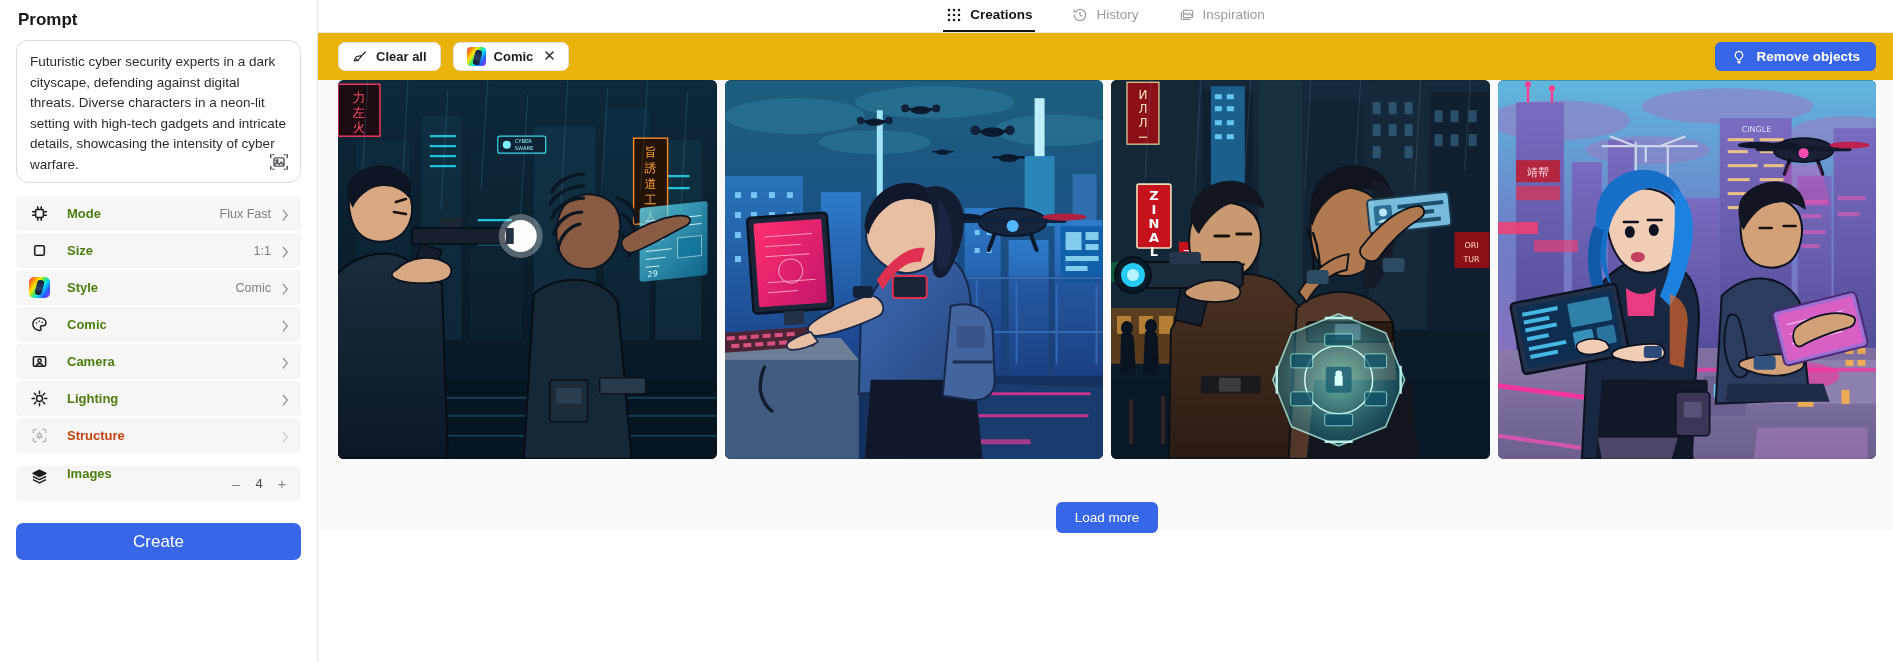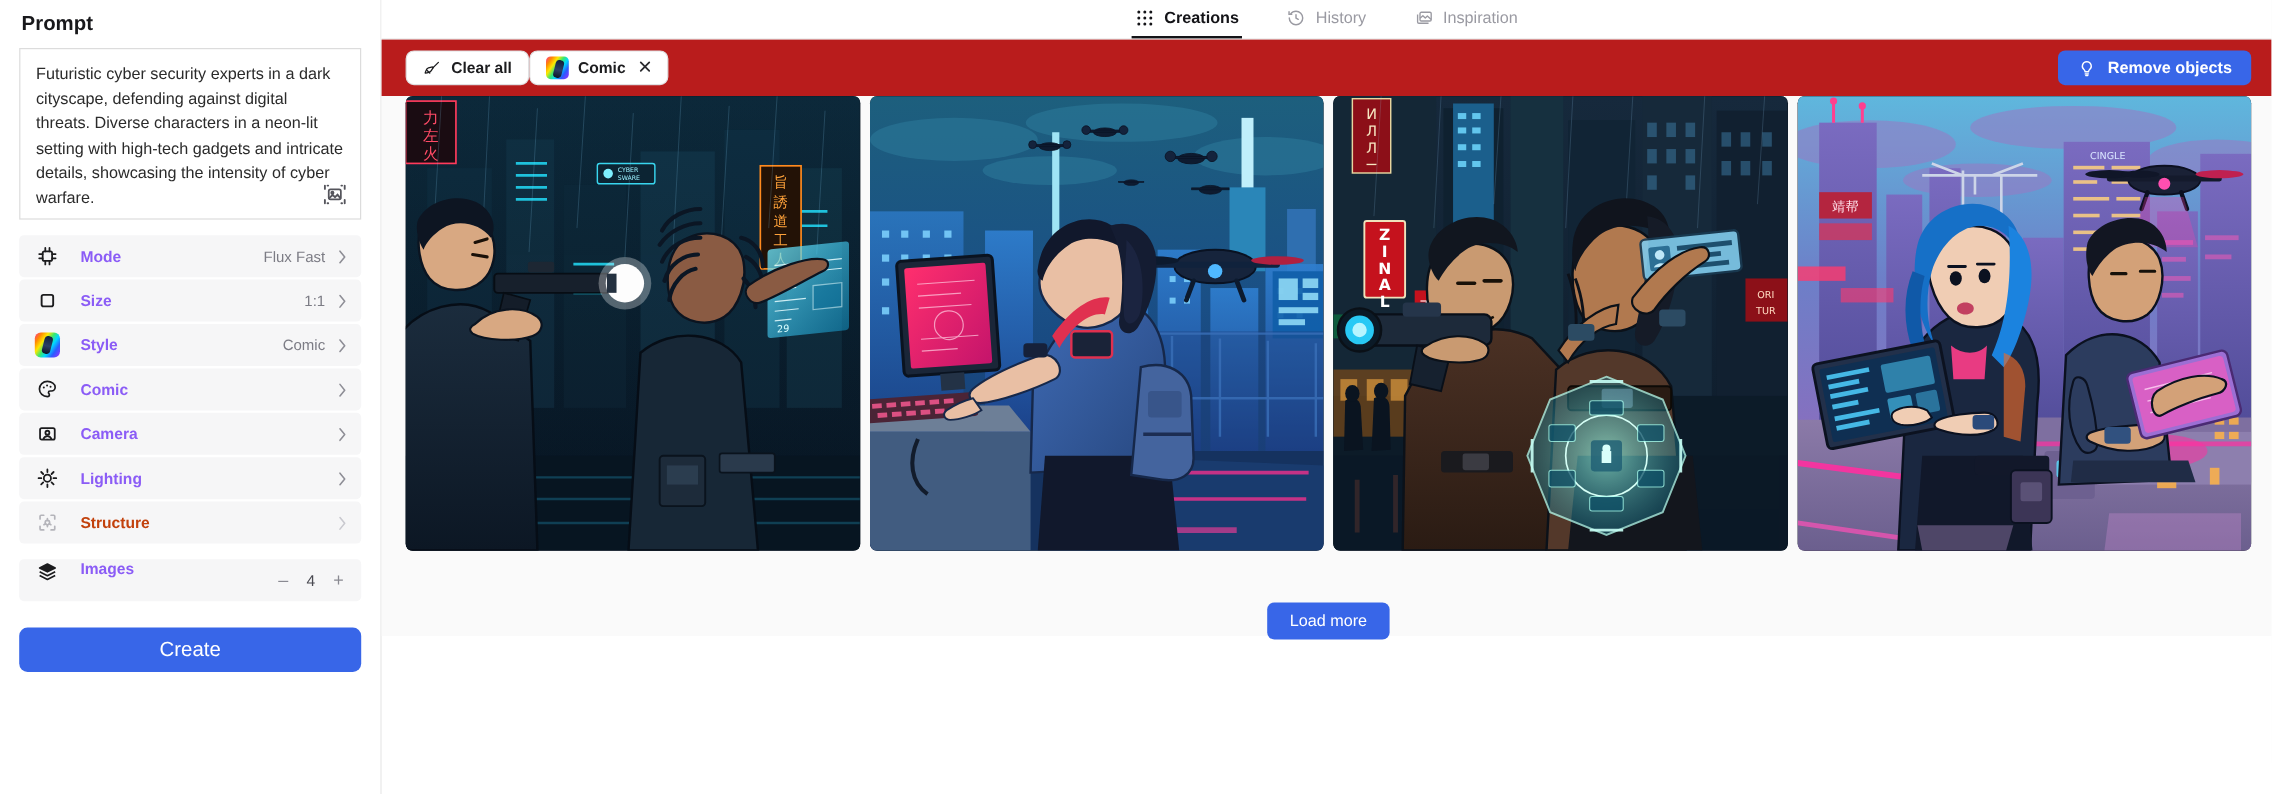--- a/index.html
+++ b/index.html
@@ -19,21 +19,21 @@
     padding: 0 16px;
     display: flex; flex-direction: column;
     flex: 0 0 318px;
   }
   .prompt-title {
     font-size: 17px; font-weight: bold; color: #18181b;
     margin: 10px 0 10px 0; padding-left: 2px;
   }
   .prompt-box {
     position: relative;
-    border: 1px solid #dcdcdc; border-radius: 0;
+    border: 1px solid #dcdcdc; border-radius: 12px;
     height: 143px; padding: 11px 13px 0 13px;
     background: #fff;
   }
   .prompt-text {
     font-size: 13.5px; line-height: 20.5px; color: #2b2b2b;
     white-space: pre-wrap;
   }
   .prompt-img-btn {
     position: absolute; right: 10px; bottom: 9px;
     width: 22px; height: 22px; cursor: pointer;
@@ -41,21 +41,21 @@
 
   .options { margin-top: 13px; display: flex; flex-direction: column; gap: 2px; }
   .opt-row {
     display: flex; align-items: center;
     height: 35px; background: #f6f6f7; border-radius: 4px;
     padding: 0 12px 0 13px; cursor: pointer;
   }
   .opt-row.disabled { cursor: default; }
   .opt-icon { width: 21px; height: 21px; display: flex; align-items: center; justify-content: center; flex: 0 0 21px; }
   .opt-label {
-    font-size: 13px; font-weight: bold; color: #8b5cf6;
+    font-size: 13px; font-weight: bold; color: #4d7c0f;
     margin-left: 17px; flex: 1;
   }
   .opt-row.disabled .opt-label { color: #c2410c; }
   .opt-value { font-size: 12.5px; color: #7c7c85; margin-right: 11px; }
   .chev { width: 7px; height: 12px; flex: 0 0 7px; }
 
   .style-thumb {
     width: 21px; height: 21px; border-radius: 5px;
     background:
       linear-gradient(125deg, #ff2d95 0%, #ff8a00 18%, #ffe600 33%, #3ce86a 48%,
@@ -106,22 +106,22 @@
     height: 33px; padding: 0 3px 0 3px;
     font-size: 13.5px; color: #9a9aa2; cursor: pointer;
     border-bottom: 2.5px solid transparent;
   }
   .tab.active { color: #141418; font-weight: bold; border-bottom-color: #141418; }
   .tab-icon { width: 16px; height: 16px; display: flex; align-items: center; justify-content: center; }
 
   .toolbar {
     height: 47px; flex: 0 0 47px;
     display: flex; align-items: center;
-    padding: 0 17px 0 20px; 
-    background: #b91c1c;
+    padding: 0 17px 0 20px; gap: 12px;
+    background: #eab308;
   }
   .chip {
     display: flex; align-items: center; gap: 8px;
     height: 29px; padding: 0 13px;
     background: #fff; border: 1px solid #e0e0e2; border-radius: 7px;
     font-size: 13px; color: #1c1c1e; font-weight: bold; cursor: pointer;
   }
   .chip-x { font-size: 13px; color: #2a2a2e; margin-left: 3px; }
   .chip .style-thumb { width: 19px; height: 19px; border-radius: 4px; }
   .spacer { flex: 1; }

